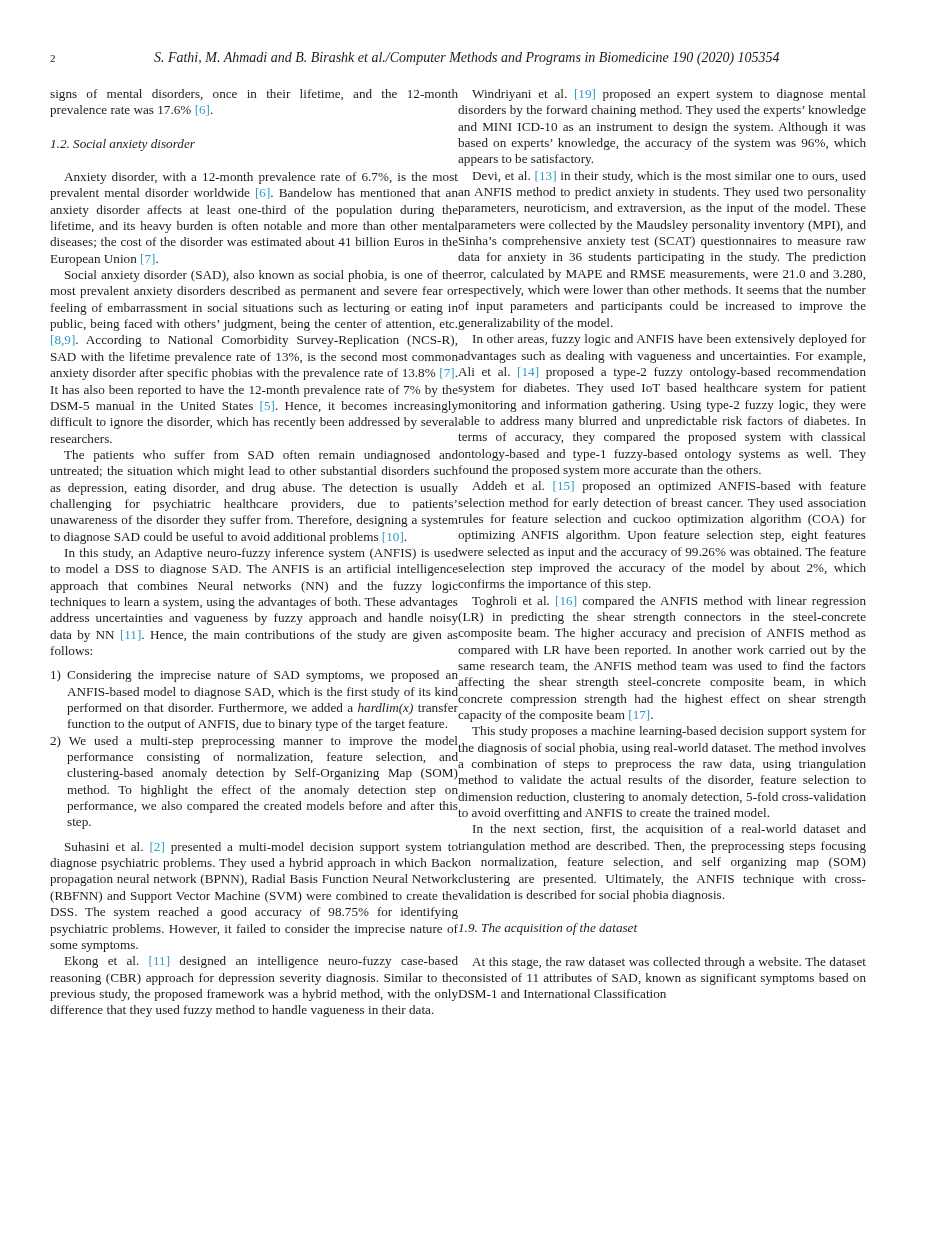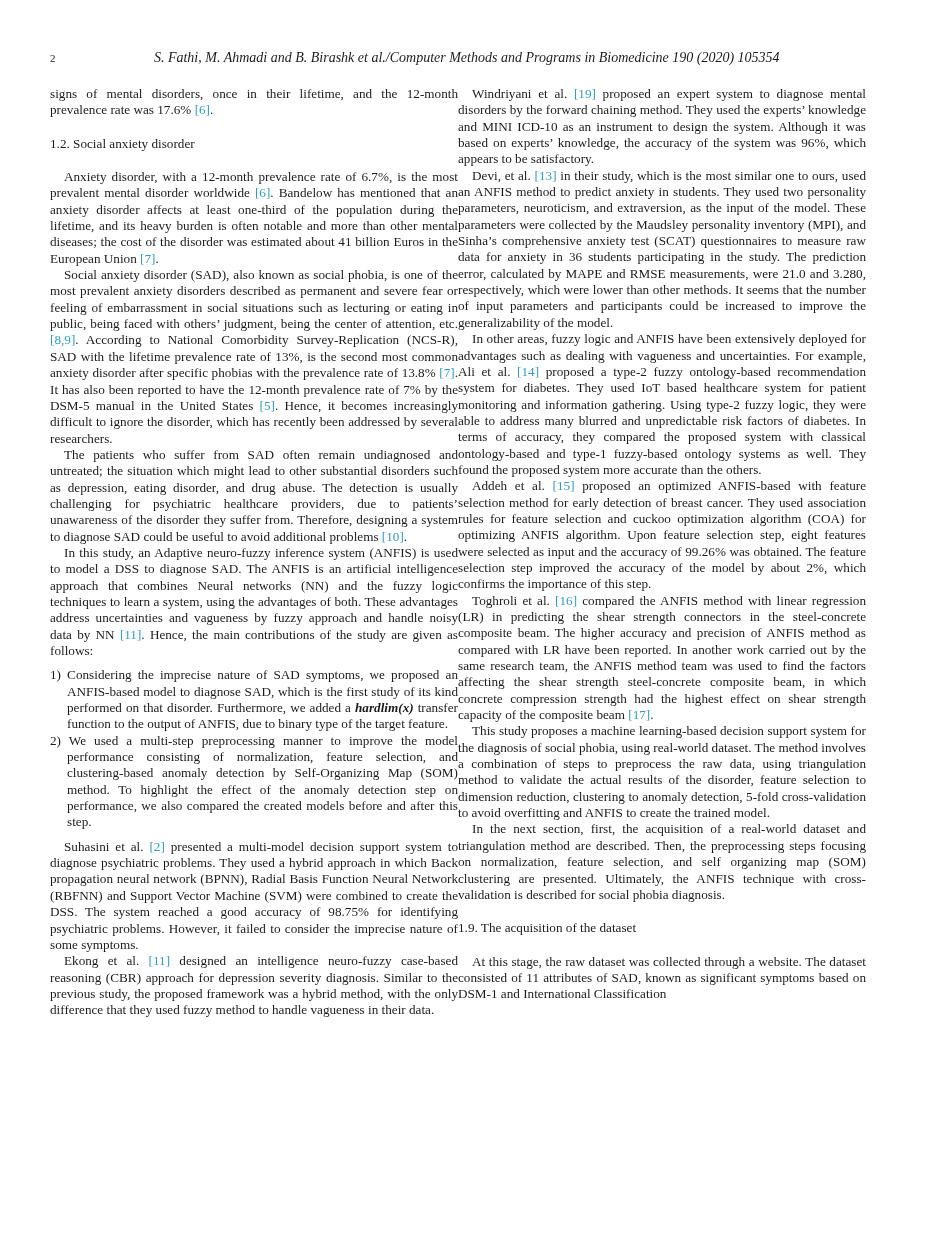--- a/index.html
+++ b/index.html
@@ -22,27 +22,27 @@
     position:absolute;top:86px;left:50px;right:47px;
     display:flex;
   }
   .col{width:408px;}
   .para{
     margin:0;text-align:justify;
     font-size:13.2px;line-height:16.35px;
   }
   .para.indent{text-indent:14px;}
   .cite{color:var(--cite-color,#2e9bc5);}
-  .em{font-style:italic;font-weight:bold;}
+  .em{font-style:italic;}
   .section-heading{
     font-size:13.4px;font-weight:bold;font-style:normal;
     margin:19px 0 17px 0;line-height:16.35px;
   }
   .subheading{
-    font-size:13.2px;font-weight:normal;
+    font-size:13.2px;font-weight:normal;font-style:italic;
     margin:17px 0 17px 0;line-height:16.35px;
   }
   .num-list{margin:8px 0 8px 0;padding:0;list-style:none;}
   .num-list li{
     text-align:justify;font-size:13.2px;line-height:16.35px;
     padding-left:17px;text-indent:-17px;
   }
 </style>
 </head>
 <body>

